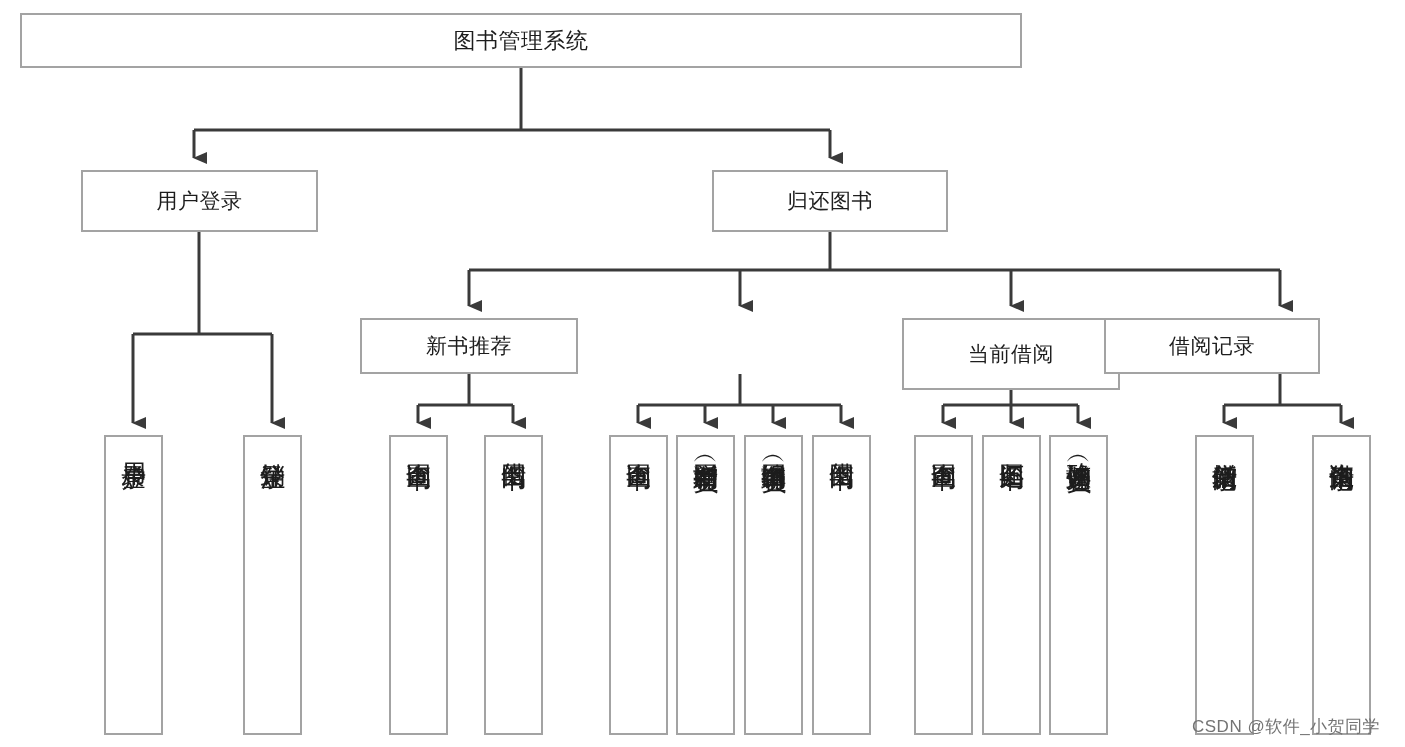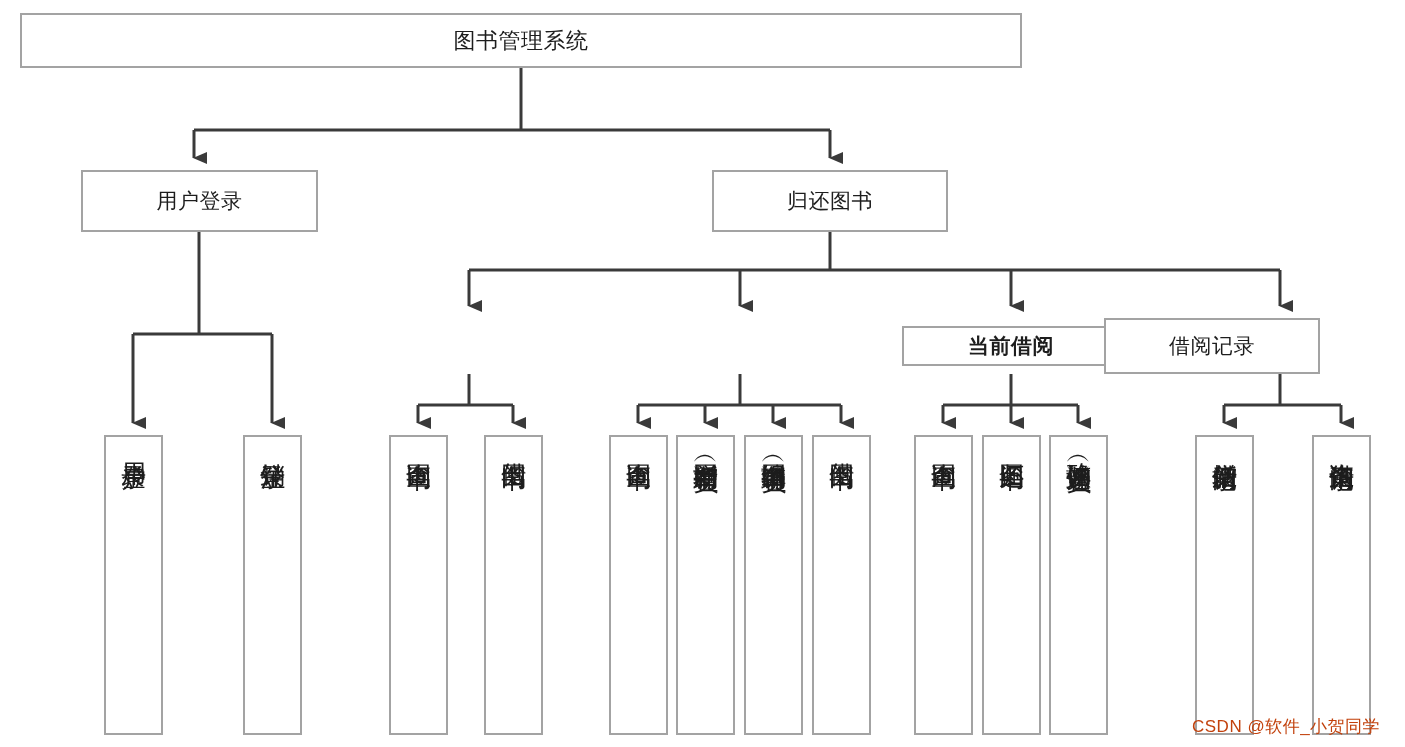--- a/index.html
+++ b/index.html
@@ -59,21 +59,21 @@
   .node.vert .node-label {
     writing-mode: vertical-rl;
     text-orientation: upright;
     font-size: 25px;
     line-height: 1.02;
     letter-spacing: 1px;
     white-space: nowrap;
   }
   .watermark {
     position: absolute;
-    color: #c2410c;
+    color: #737373;
     font-size: 17px;
     letter-spacing: 0.5px;
     white-space: nowrap;
     user-select: none;
   }
 </style>
 </head>
 <body>
 
 <div id="canvas">
@@ -132,21 +132,24 @@
     <span class="node-label">图书管理系统</span>
   </div>
 
   <div class="node horiz" style="left:81px; top:170px; width:237px; height:62px;">
     <span class="node-label">用户登录</span>
   </div>
   <div class="node horiz" style="left:712px; top:170px; width:236px; height:62px;">
     <span class="node-label">归还图书</span>
   </div>
 
-  <div class="node horiz" style="left:902px; top:326px; width:218px; height:40px;font-weight:bold;">
+  <div class="node horiz" style="left:360px; top:318px; width:218px; height:56px;">
+    <span class="node-label">新书推荐</span>
+  </div>
+  <div class="node horiz" style="left:902px; top:318px; width:218px; height:72px;">
     <span class="node-label">当前借阅</span>
   </div>
   <div class="node horiz" style="left:1104px; top:318px; width:216px; height:56px;">
     <span class="node-label">借阅记录</span>
   </div>
 
   <div class="node vert" style="left:104px; top:435px; width:59px; height:300px;">
     <span class="node-label">用户登录</span>
   </div>
   <div class="node vert" style="left:243px; top:435px; width:59px; height:300px;">

